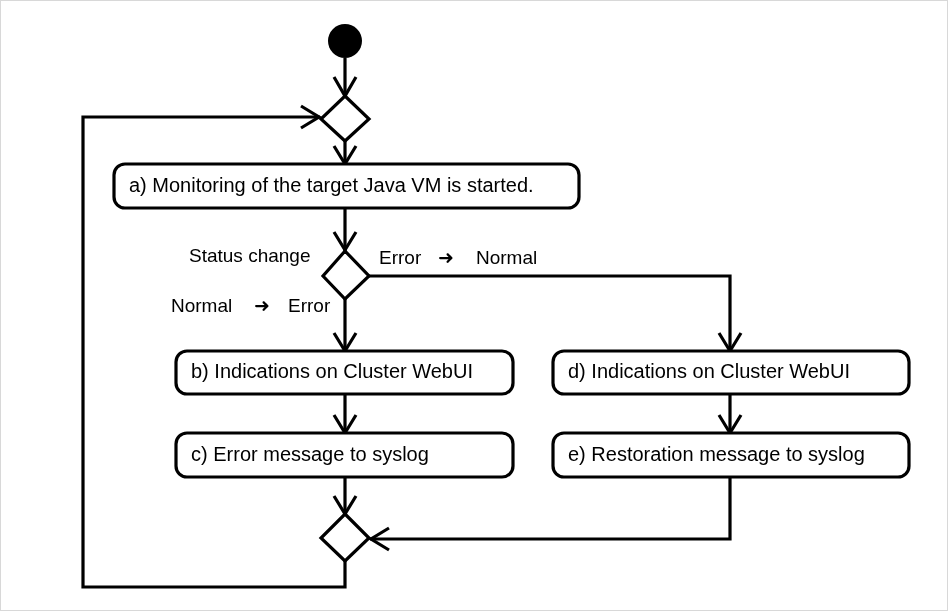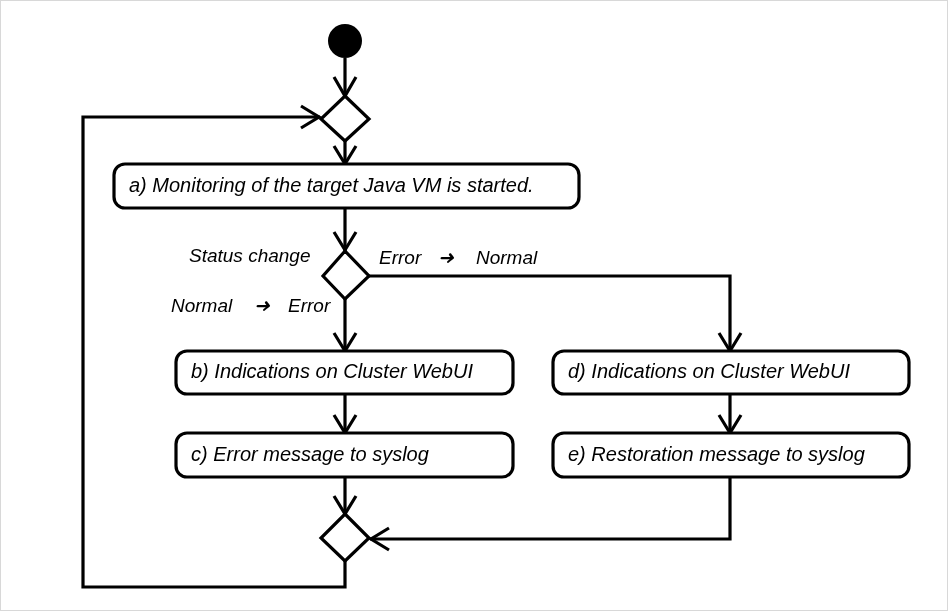--- a/index.html
+++ b/index.html
@@ -11,21 +11,20 @@
     font-family: "Liberation Sans", sans-serif;
   }
   #canvas {
     position: relative;
     width: 948px;
     height: 611px;
     background: #ffffff;
     box-sizing: border-box;
     border: 1px solid #d8d8d8;
     overflow: hidden;
-    font-style: italic;
   }
   #diagram-svg {
     position: absolute;
     left: 0;
     top: 0;
     width: 948px;
     height: 611px;
     display: block;
   }
   .node-text {

